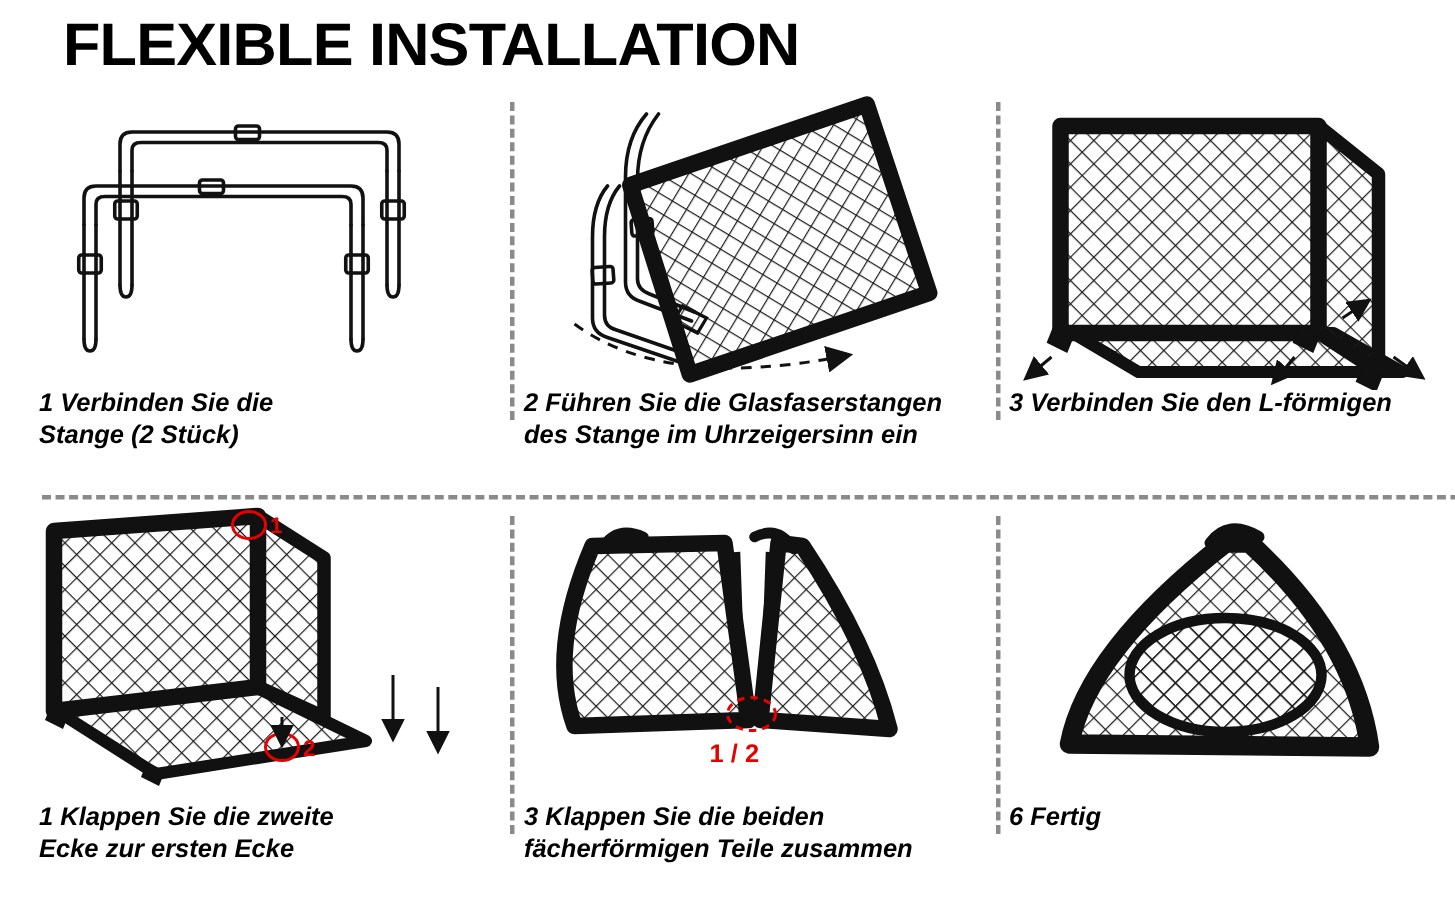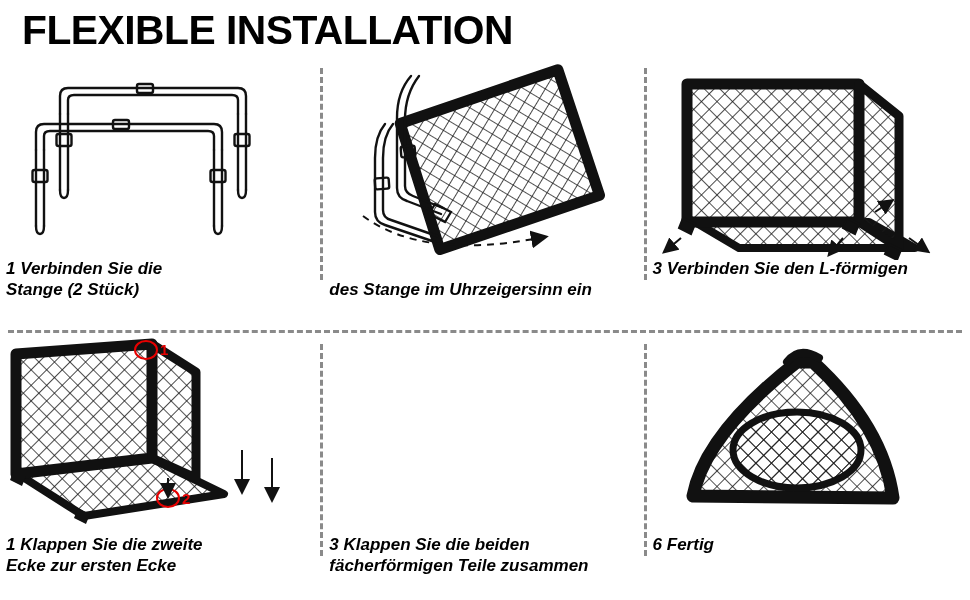--- a/index.html
+++ b/index.html
@@ -12,20 +12,21 @@
     height: 600px;
     font-family: "Liberation Sans", sans-serif;
     color: #000;
     overflow: hidden;
   }
   .page {
     position: relative;
     width: 844px;
     height: 600px;
     box-sizing: border-box;
+    margin-left: 20px;
   }
   .title {
     position: absolute;
     left: 22px;
     top: 8px;
     font-size: 40px;
     font-weight: bold;
     letter-spacing: -0.5px;
     font-family: "Liberation Sans", sans-serif;
     transform: scaleX(1.02);
@@ -172,21 +173,21 @@
             </g>
 
             <g fill="none" stroke="#111" stroke-width="2.2">
               <path d="M112 142 l16 8 l-6 10 l-16 -8 z"></path>
             </g>
 
             <path d="M40 154 Q100 198 216 176" fill="none" stroke="#111" stroke-width="2" stroke-dasharray="7 6" marker-end="url(#arrowhead2)"></path>
           </svg>
         </div>
         <div class="caption">
-          <br>
+          <span>2 Führen Sie die Glasfaserstangen</span><br>
           <span>des Stange im Uhrzeigersinn ein</span>
         </div>
         <div class="vdiv"></div>
       </div>
 
       <div class="cell">
         <div class="art">
           <svg width="323" height="198" viewBox="0 0 323 198">
             <defs>
               <pattern id="net3" width="11" height="11" patternUnits="userSpaceOnUse" patternTransform="rotate(45)">
@@ -267,20 +268,48 @@
           </svg>
         </div>
         <div class="caption">
           <span>1 Klappen Sie die zweite</span><br>
           <span>Ecke zur ersten Ecke</span>
         </div>
         <div class="vdiv"></div>
       </div>
 
       <div class="cell">
+        <div class="art">
+          <svg width="323" height="198" viewBox="0 0 323 198">
+            <defs>
+              <pattern id="net5" width="11" height="11" patternUnits="userSpaceOnUse" patternTransform="rotate(45)">
+                <path d="M0 0 L0 11 M0 0 L11 0" stroke="#1a1a1a" stroke-width="1.6" fill="none"></path>
+              </pattern>
+            </defs>
+
+            <path d="M52 26 Q22 96 40 146 L156 142 L140 24 Z" fill="url(#net5)" stroke="#111" stroke-width="11" stroke-linejoin="round"></path>
+
+            <path d="M192 26 Q236 92 250 148 L164 142 L176 24 Z" fill="url(#net5)" stroke="#111" stroke-width="11" stroke-linejoin="round"></path>
+
+            <g fill="none" stroke="#111" stroke-width="7" stroke-linecap="round">
+              <path d="M58 28 Q68 12 86 20"></path>
+              <path d="M186 28 Q176 12 160 20"></path>
+            </g>
+
+            <g fill="none" stroke="#111" stroke-width="5">
+              <path d="M148 30 L152 140"></path>
+              <path d="M170 30 L166 140"></path>
+            </g>
+
+            <g>
+              <ellipse class="red" cx="158" cy="138" rx="16" ry="11" stroke-width="2" stroke-dasharray="5 4"></ellipse>
+              <text class="redtxt" x="130" y="170" font-size="17">1 / 2</text>
+            </g>
+          </svg>
+        </div>
         <div class="caption">
           <span>3 Klappen Sie die beiden</span><br>
           <span>fächerförmigen Teile zusammen</span>
         </div>
         <div class="vdiv"></div>
       </div>
 
       <div class="cell">
         <div class="art">
           <svg width="323" height="198" viewBox="0 0 323 198">

